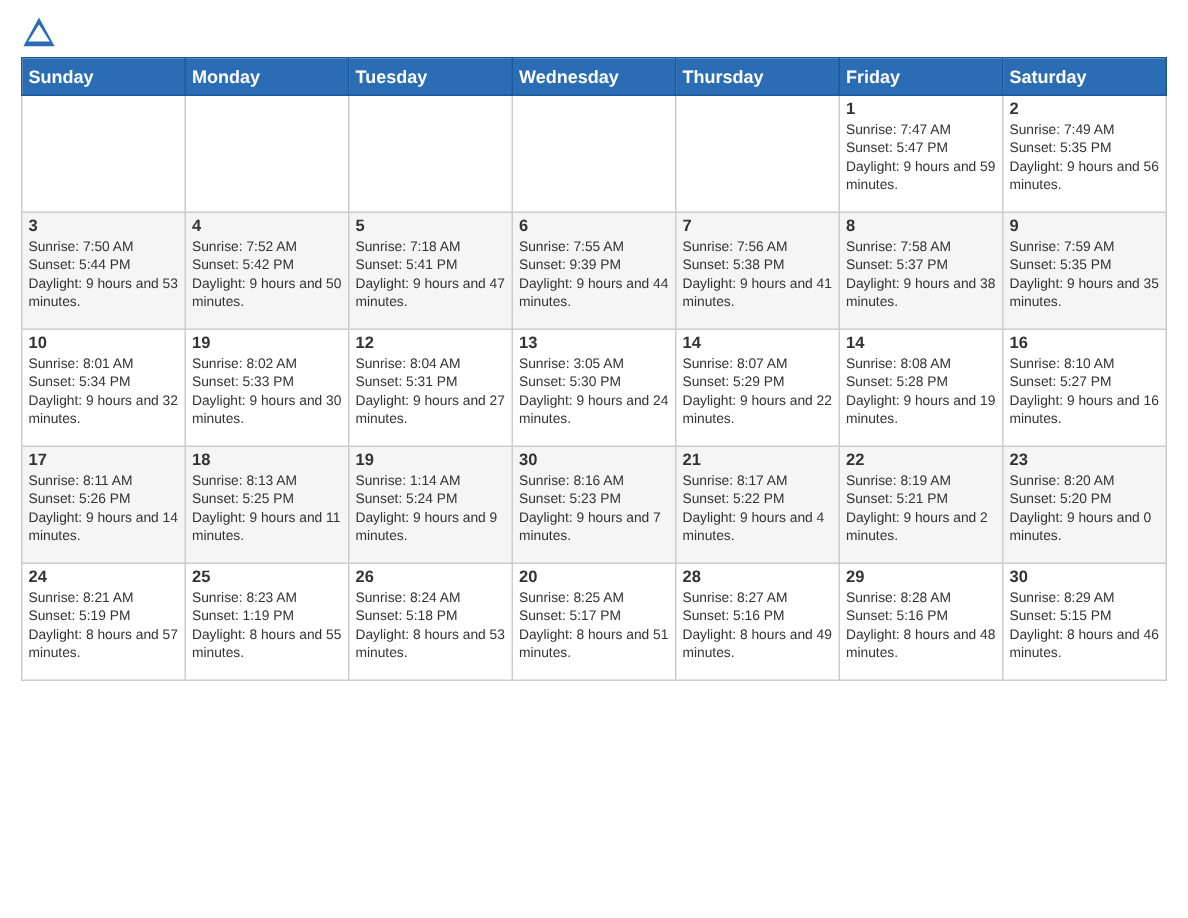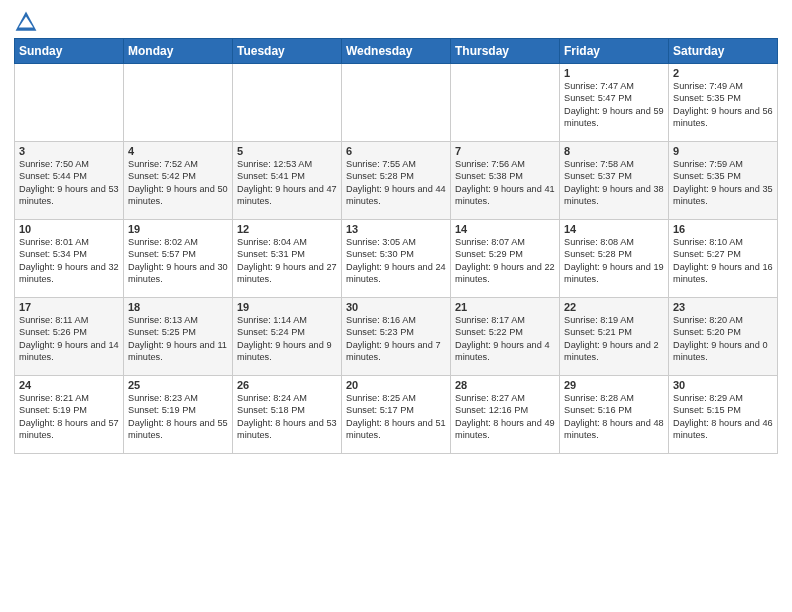--- a/index.html
+++ b/index.html
@@ -152,28 +152,28 @@
 Daylight: 9 hours and 53 minutes.</div>
           </td>
           <td>
             <span class="day-num">4</span>
             <div class="day-info">Sunrise: 7:52 AM
 Sunset: 5:42 PM
 Daylight: 9 hours and 50 minutes.</div>
           </td>
           <td>
             <span class="day-num">5</span>
-            <div class="day-info">Sunrise: 12:53 AM
+            <div class="day-info">Sunrise: 7:18 AM
 Sunset: 5:41 PM
 Daylight: 9 hours and 47 minutes.</div>
           </td>
           <td>
             <span class="day-num">6</span>
             <div class="day-info">Sunrise: 7:55 AM
-Sunset: 5:28 PM
+Sunset: 9:39 PM
 Daylight: 9 hours and 44 minutes.</div>
           </td>
           <td>
             <span class="day-num">7</span>
             <div class="day-info">Sunrise: 7:56 AM
 Sunset: 5:38 PM
 Daylight: 9 hours and 41 minutes.</div>
           </td>
           <td>
             <span class="day-num">8</span>
@@ -191,21 +191,21 @@
         <tr>
           <td>
             <span class="day-num">10</span>
             <div class="day-info">Sunrise: 8:01 AM
 Sunset: 5:34 PM
 Daylight: 9 hours and 32 minutes.</div>
           </td>
           <td>
             <span class="day-num">19</span>
             <div class="day-info">Sunrise: 8:02 AM
-Sunset: 5:57 PM
+Sunset: 5:33 PM
 Daylight: 9 hours and 30 minutes.</div>
           </td>
           <td>
             <span class="day-num">12</span>
             <div class="day-info">Sunrise: 8:04 AM
 Sunset: 5:31 PM
 Daylight: 9 hours and 27 minutes.</div>
           </td>
           <td>
             <span class="day-num">13</span>
@@ -279,39 +279,39 @@
         <tr>
           <td>
             <span class="day-num">24</span>
             <div class="day-info">Sunrise: 8:21 AM
 Sunset: 5:19 PM
 Daylight: 8 hours and 57 minutes.</div>
           </td>
           <td>
             <span class="day-num">25</span>
             <div class="day-info">Sunrise: 8:23 AM
-Sunset: 5:19 PM
+Sunset: 1:19 PM
 Daylight: 8 hours and 55 minutes.</div>
           </td>
           <td>
             <span class="day-num">26</span>
             <div class="day-info">Sunrise: 8:24 AM
 Sunset: 5:18 PM
 Daylight: 8 hours and 53 minutes.</div>
           </td>
           <td>
             <span class="day-num">20</span>
             <div class="day-info">Sunrise: 8:25 AM
 Sunset: 5:17 PM
 Daylight: 8 hours and 51 minutes.</div>
           </td>
           <td>
             <span class="day-num">28</span>
             <div class="day-info">Sunrise: 8:27 AM
-Sunset: 12:16 PM
+Sunset: 5:16 PM
 Daylight: 8 hours and 49 minutes.</div>
           </td>
           <td>
             <span class="day-num">29</span>
             <div class="day-info">Sunrise: 8:28 AM
 Sunset: 5:16 PM
 Daylight: 8 hours and 48 minutes.</div>
           </td>
           <td>
             <span class="day-num">30</span>

